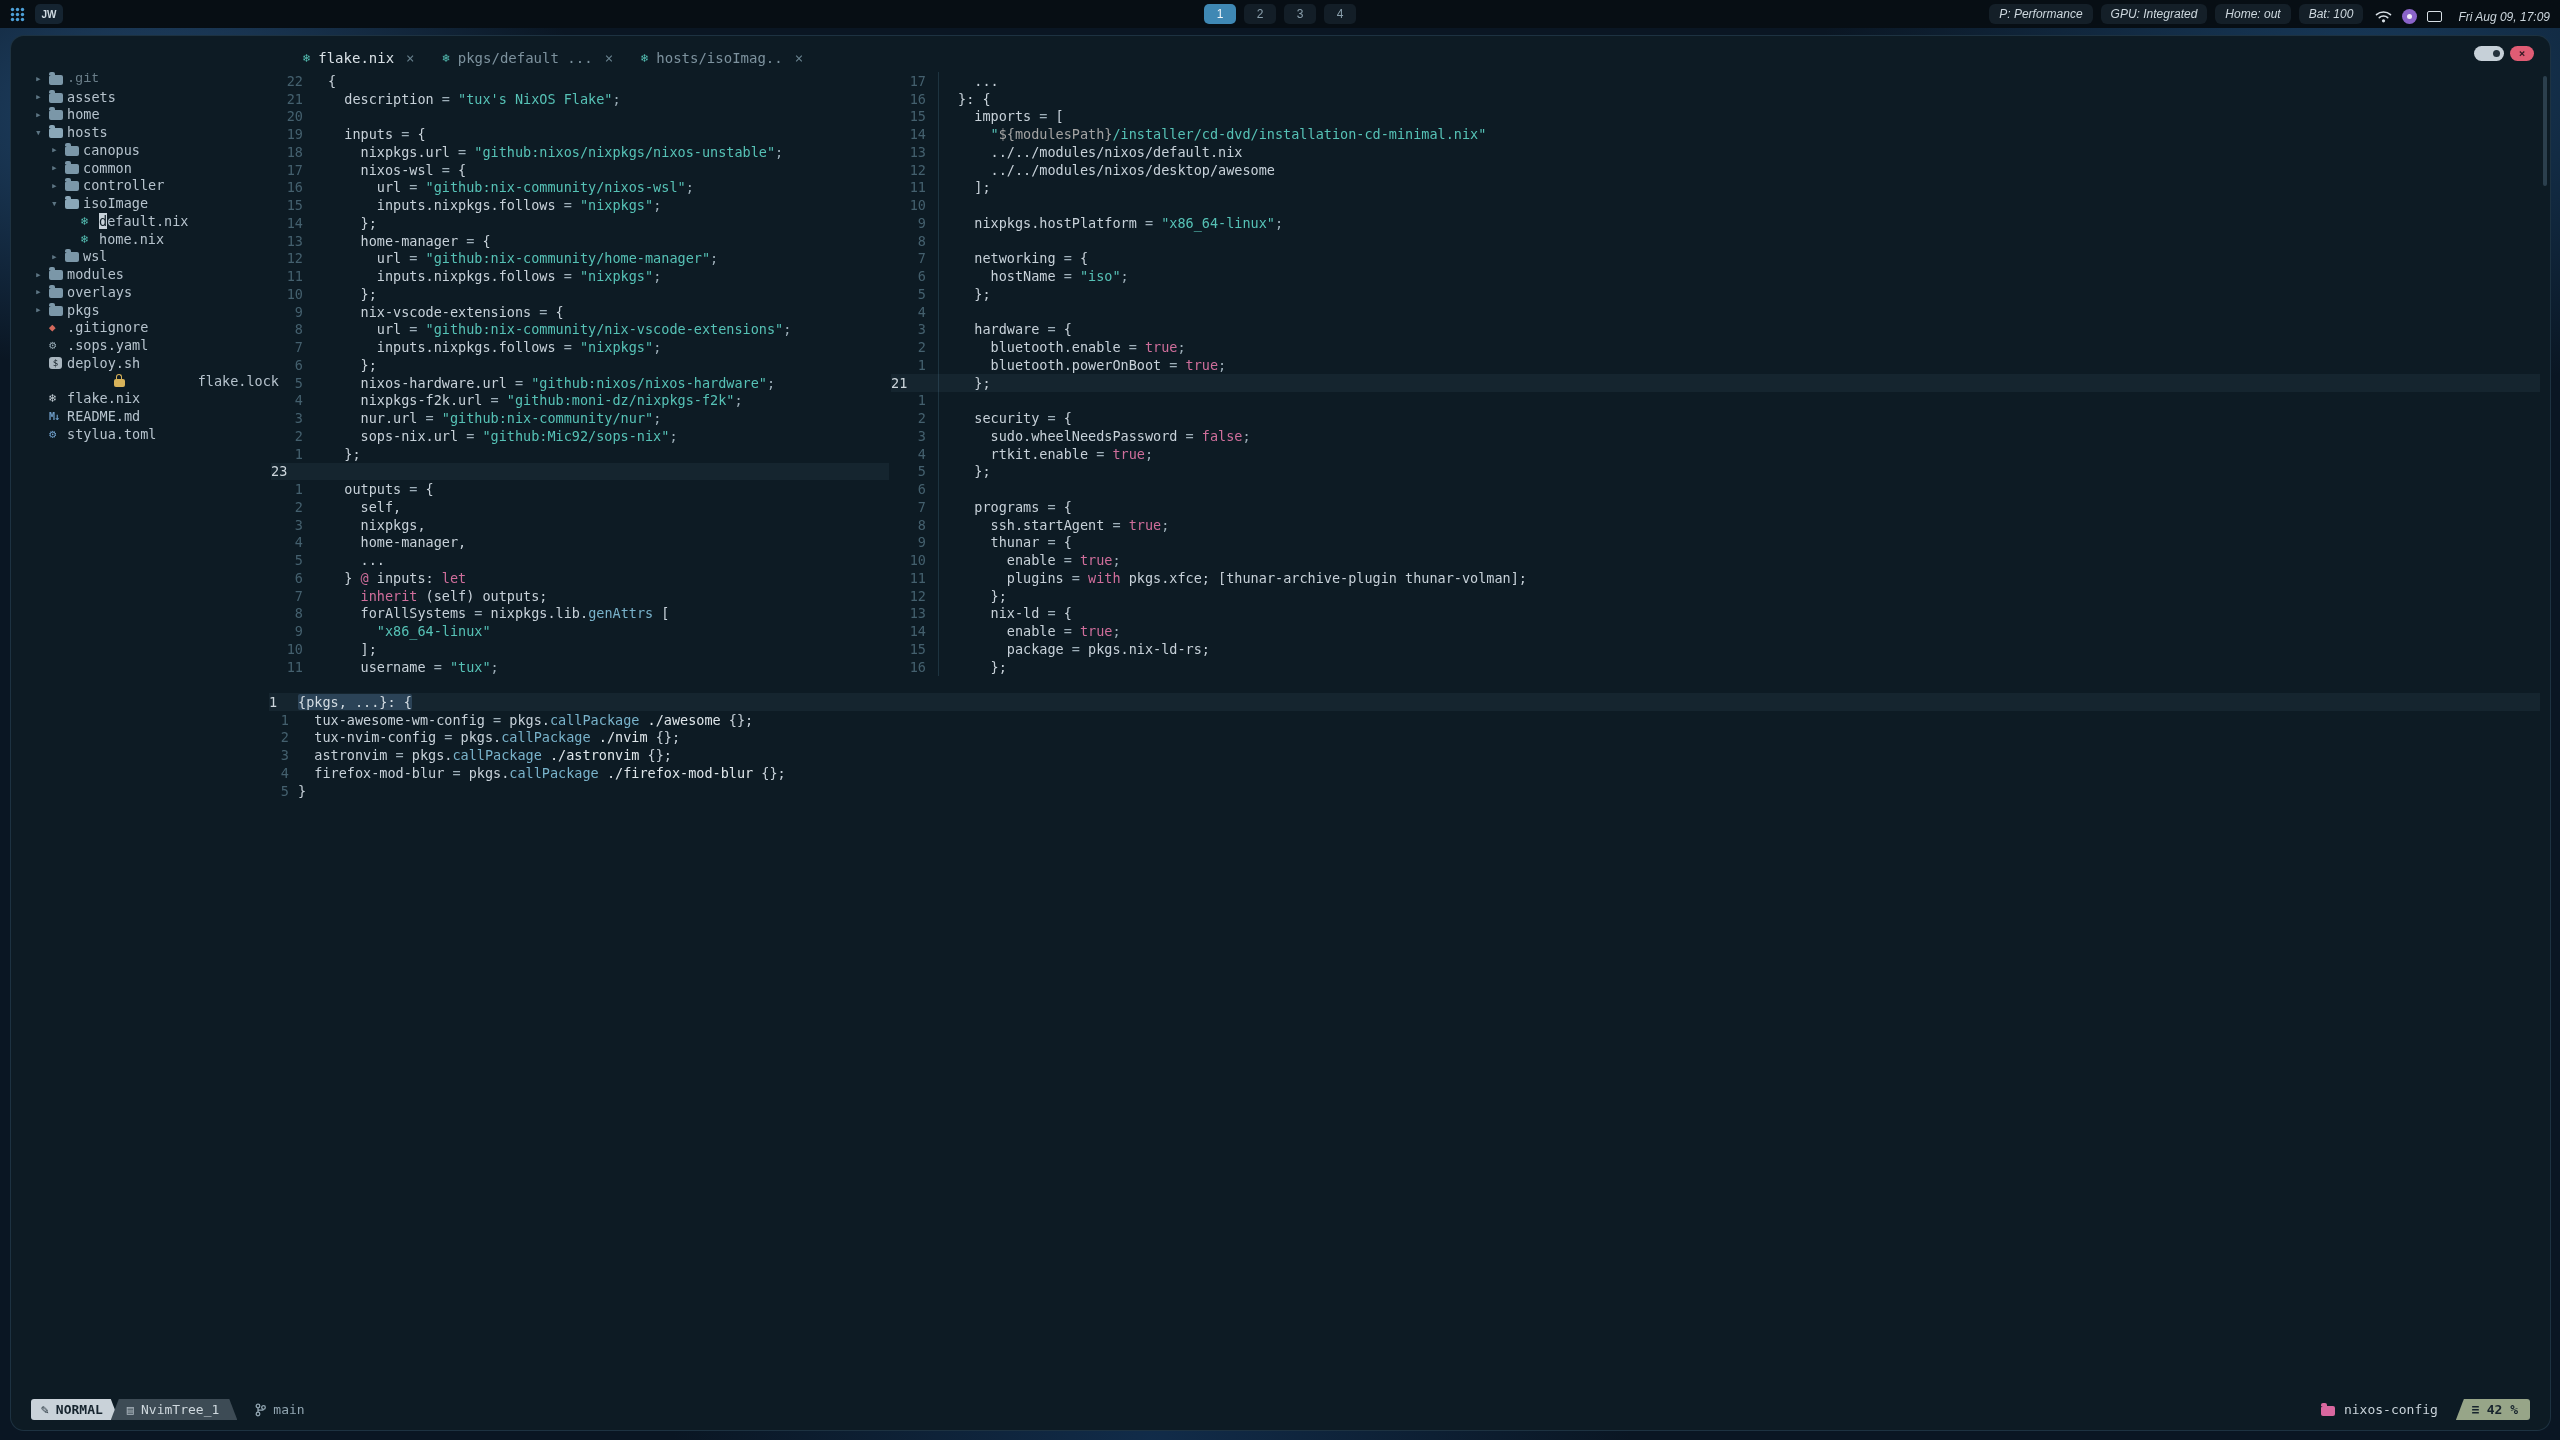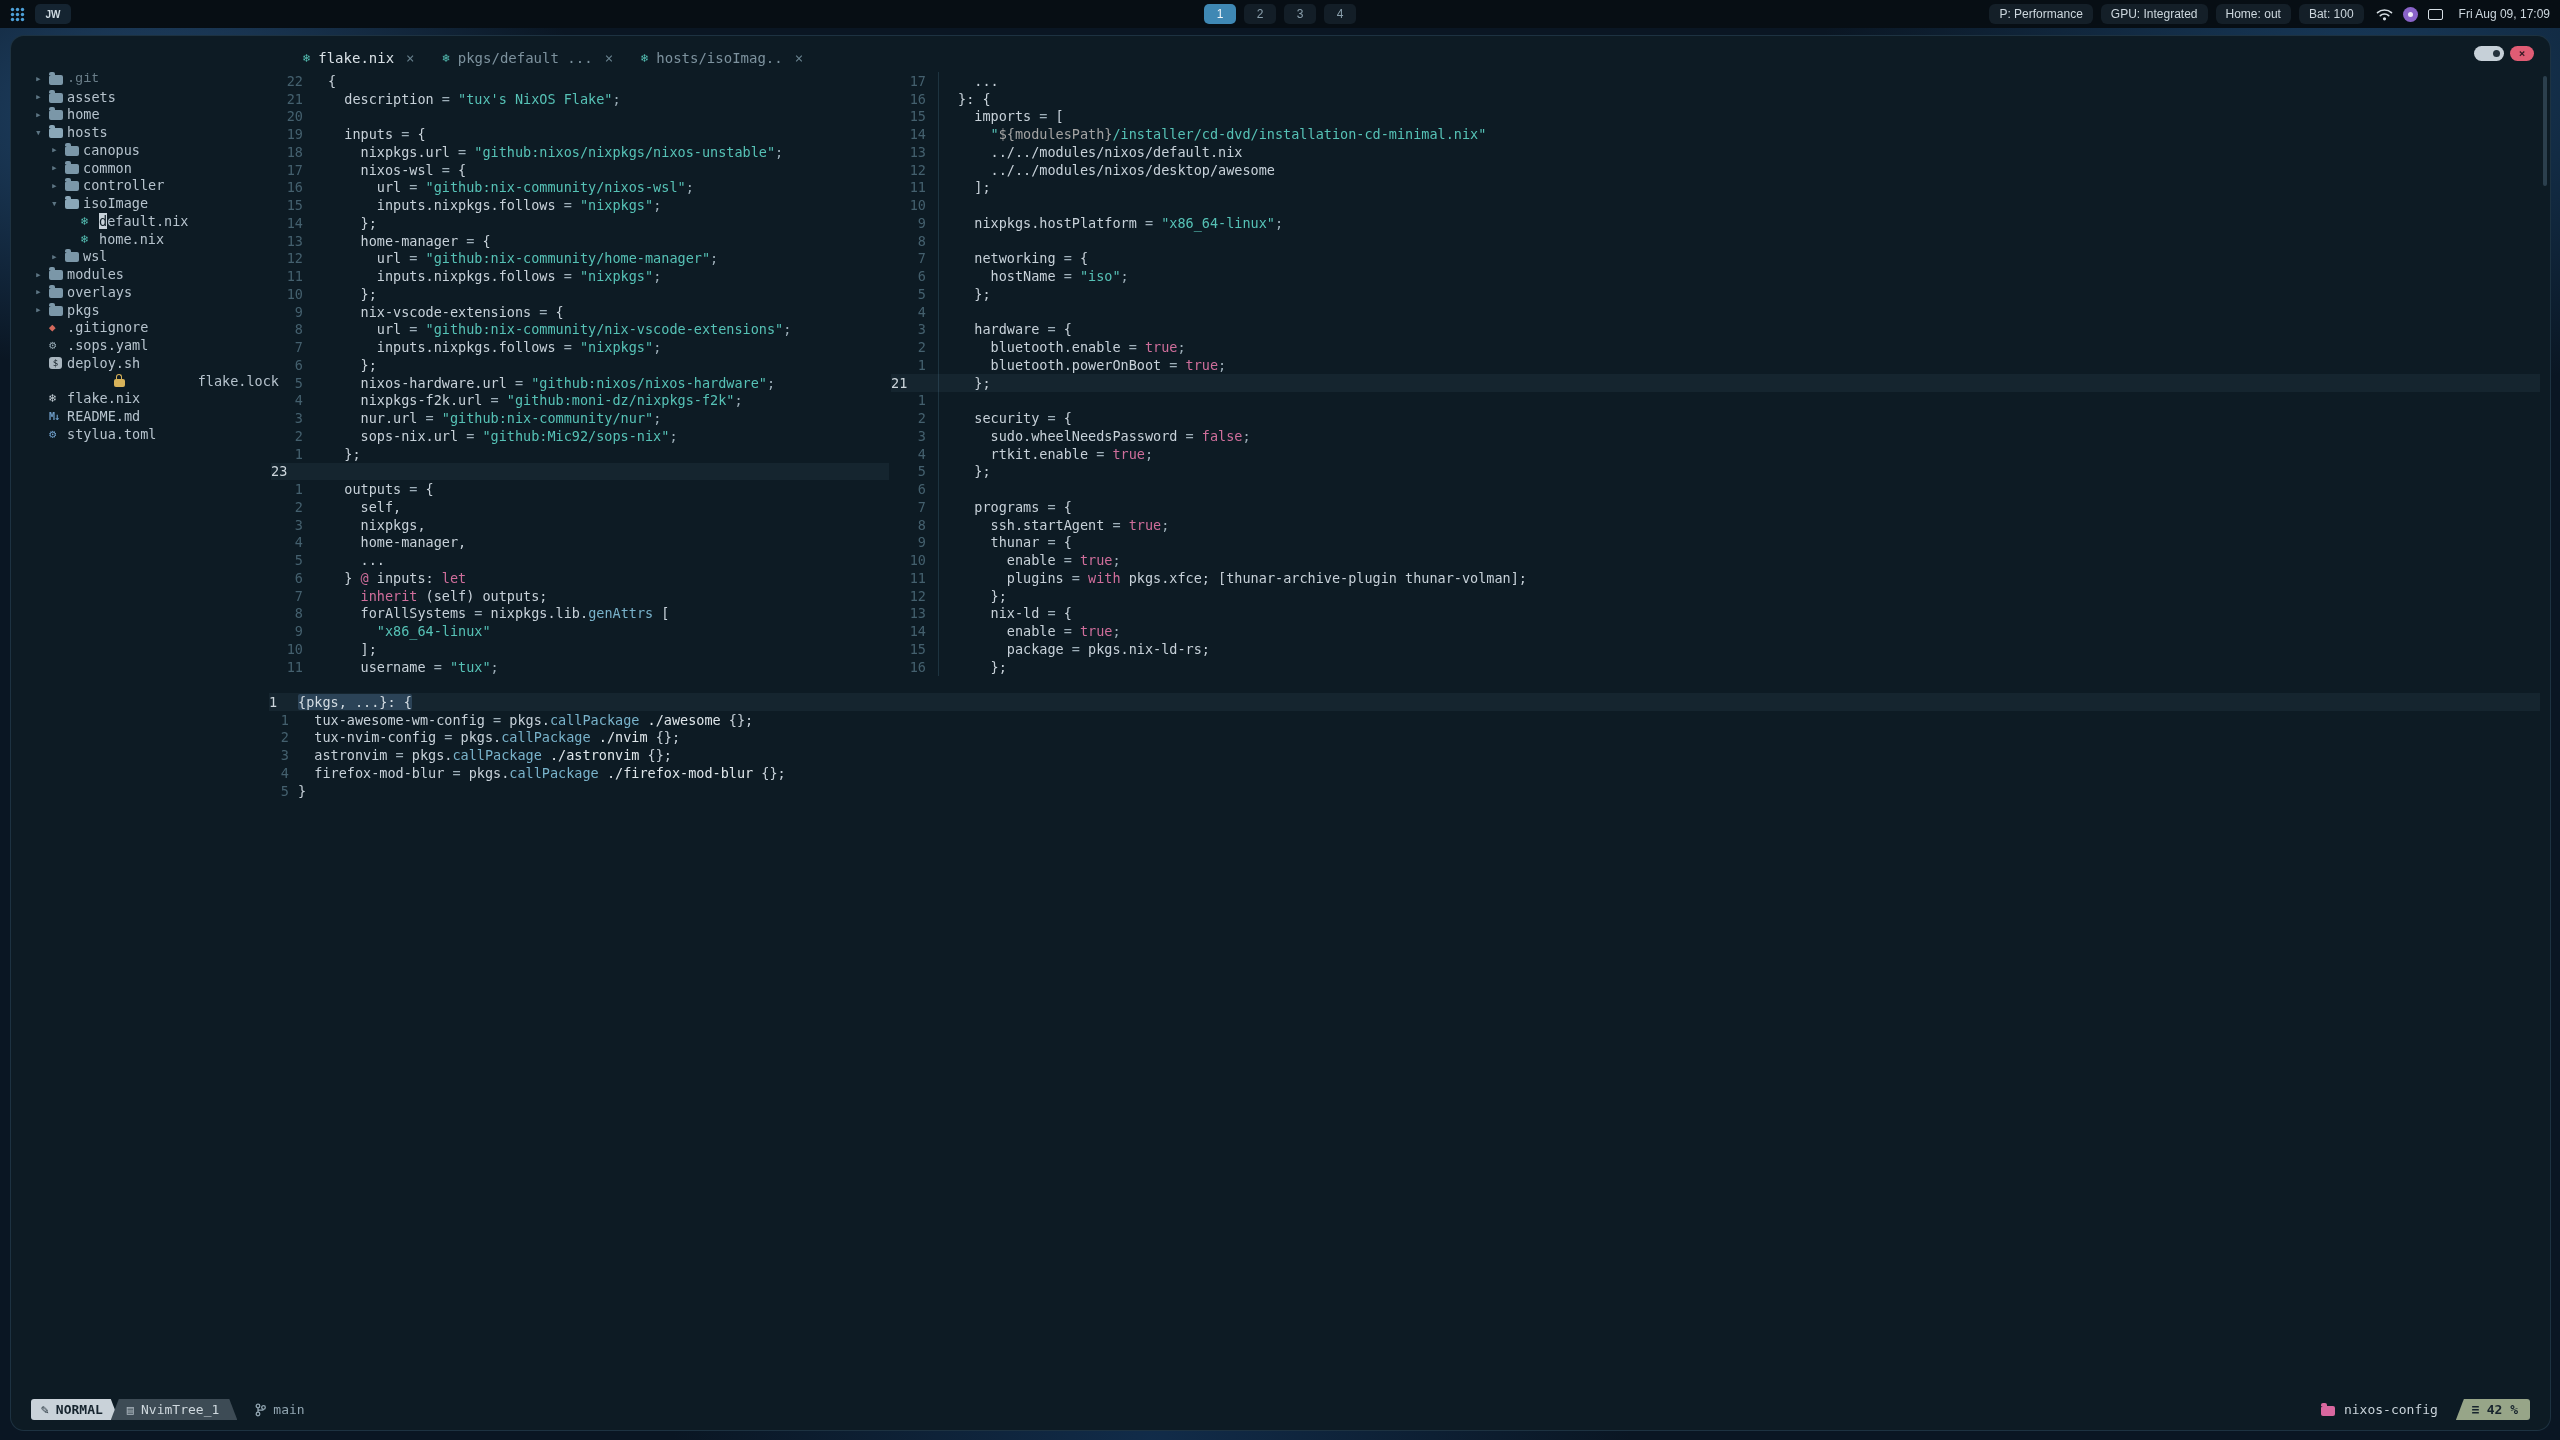--- a/index.html
+++ b/index.html
@@ -11,27 +11,27 @@
       radial-gradient(900px 520px at 92% 6%, rgba(38,96,150,.5), transparent 60%),
       radial-gradient(800px 600px at 45% 100%, rgba(26,70,120,.45), transparent 60%),
       radial-gradient(500px 380px at 70% 40%, rgba(30,80,130,.35), transparent 60%),
       #0a1623;
   }
   
   .topbar{position:absolute;top:0;left:0;right:0;height:28px;background:#070e14;
     display:flex;align-items:center;padding:0 10px;box-sizing:border-box;
     font-family:"Liberation Sans",sans-serif;color:#cdd7de;font-size:12px;}
   .tb-left{display:flex;align-items:center;gap:10px;}
-  .logo-badge{width:36px;height:20px;background:#152431;border-radius:5px;color:#cfdae2;
+  .logo-badge{width:28px;height:20px;background:#152431;border-radius:5px;color:#cfdae2;
     font-size:10px;font-weight:bold;display:flex;align-items:center;justify-content:center;}
   .tb-center{position:absolute;left:50%;transform:translateX(-50%);display:flex;gap:8px;}
   .ws{min-width:24px;height:20px;border-radius:5px;background:#131e27;color:#8ba0ac;
     display:flex;align-items:center;justify-content:center;font-size:12px;padding:0 4px;}
   .ws.active{background:#3f88b4;color:#eef5f9;}
-  .tb-right{margin-left:auto;display:flex;gap:8px;align-items:center;}
+  .tb-right{margin-left:auto;display:flex;gap:8px;align-items:flex-end;font-style:italic;}
   .pill{background:#141f28;border-radius:6px;padding:3px 10px;white-space:nowrap;}
   .tb-icons{display:flex;gap:10px;align-items:center;margin:0 4px;}
   .audio-dot{width:15px;height:15px;border-radius:50%;background:#8a63c9;display:flex;align-items:center;justify-content:center;}
   .audio-dot i{width:5px;height:5px;border-radius:50%;background:#f0ecf7;display:block;}
   .display-ic{width:15px;height:11px;border:1.5px solid #d7dfe5;border-radius:2px;box-sizing:border-box;}
   .clock{margin-left:4px;white-space:nowrap;}
 
   
   .term{position:absolute;left:10px;right:9px;top:35px;bottom:9px;background:#0d1b24;
     border-radius:14px;border:1px solid rgba(80,120,150,.25);box-sizing:border-box;overflow:hidden;}

